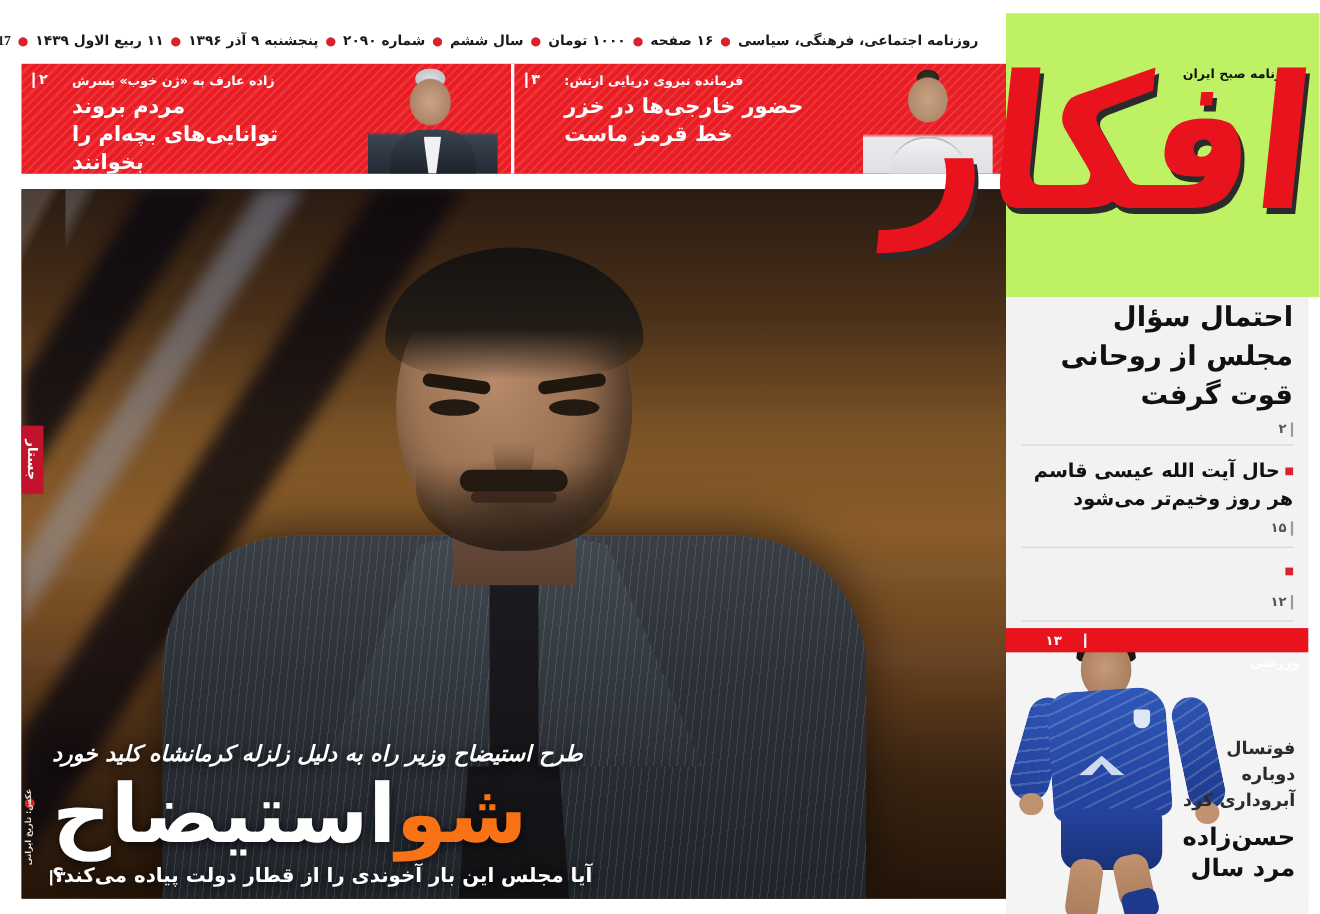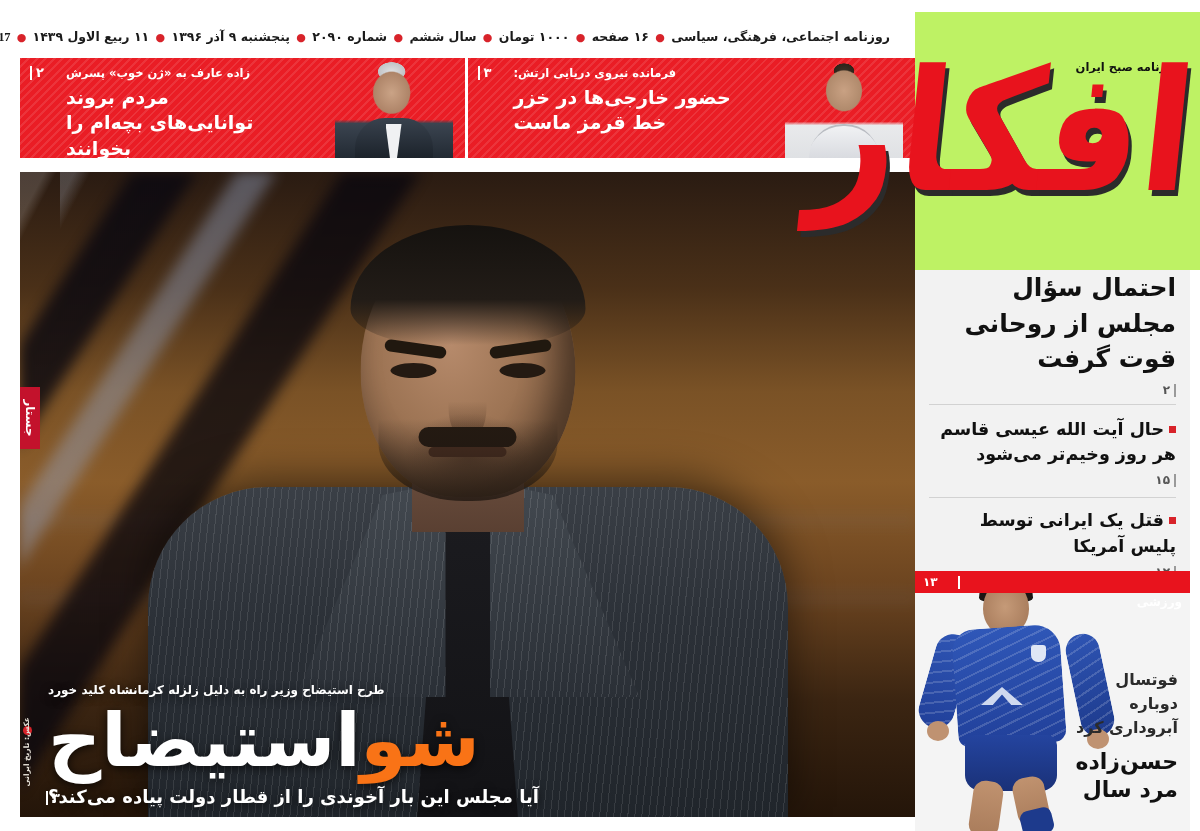--- a/index.html
+++ b/index.html
@@ -337,24 +337,25 @@
   .lead-text {
     position: absolute;
     left: 0; right: 0;
     bottom: 10px;
     padding: 0 28px;
     text-align: left;
     color: #ffffff;
     text-shadow: 0 2px 10px rgba(0,0,0,0.75);
   }
   .lead-kicker {
-    font-size: 12px;
+    font-size: 20px;
     font-weight: bold;
     letter-spacing: -0.3px;
     margin-bottom: 6px;
+    font-style: italic;
   }
   .lead-headline {
     font-size: 74px;
     font-weight: bold;
     line-height: 1.02;
     letter-spacing: -1px;
     margin-bottom: 8px;
     white-space: nowrap;
   }
   .lead-headline .hl-red { color: #f97316; }
@@ -506,20 +507,21 @@
     font-weight: bold;
     margin-top: 40px;
   }
   .sports-page {
     color: #ffffff;
     font-size: 12px;
     font-weight: bold;
     border-right: 2px solid #ffffff;
     padding-right: 20px;
     line-height: 13px;
+    margin-left: 28px;
   }
   .sports-photo {
     position: absolute;
     top: 0;
     left: 10px;
     width: 188px;
     height: 260px;
     z-index: 4;
   }
   .pl-head {
@@ -738,21 +740,21 @@
       <div class="side-lead-head">احتمال سؤال مجلس از روحانی قوت گرفت</div>
       <div class="page-ref">۲</div>
     </div>
 
     <div class="side-item">
       <div class="side-item-head"><span class="bullet"></span><span>حال آیت الله عیسی قاسم هر روز وخیم‌تر می‌شود</span></div>
       <div class="page-ref">۱۵</div>
     </div>
 
     <div class="side-item">
-      <div class="side-item-head"><span class="bullet"></span><span>قتل یک ایرانی توسط پلیس آمریکا</span></div>
+      <div class="side-item-head"><span class="bullet"></span></div>
       <div class="page-ref">۱۲</div>
     </div>
 
     <div class="side-item">
       <div class="side-item-head"><span class="bullet"></span><span>رأی مجلس به عضویت اقلیت‌های دینی در شوراها</span></div>
       <div class="page-ref">۳</div>
     </div>
 
   </div>
 

